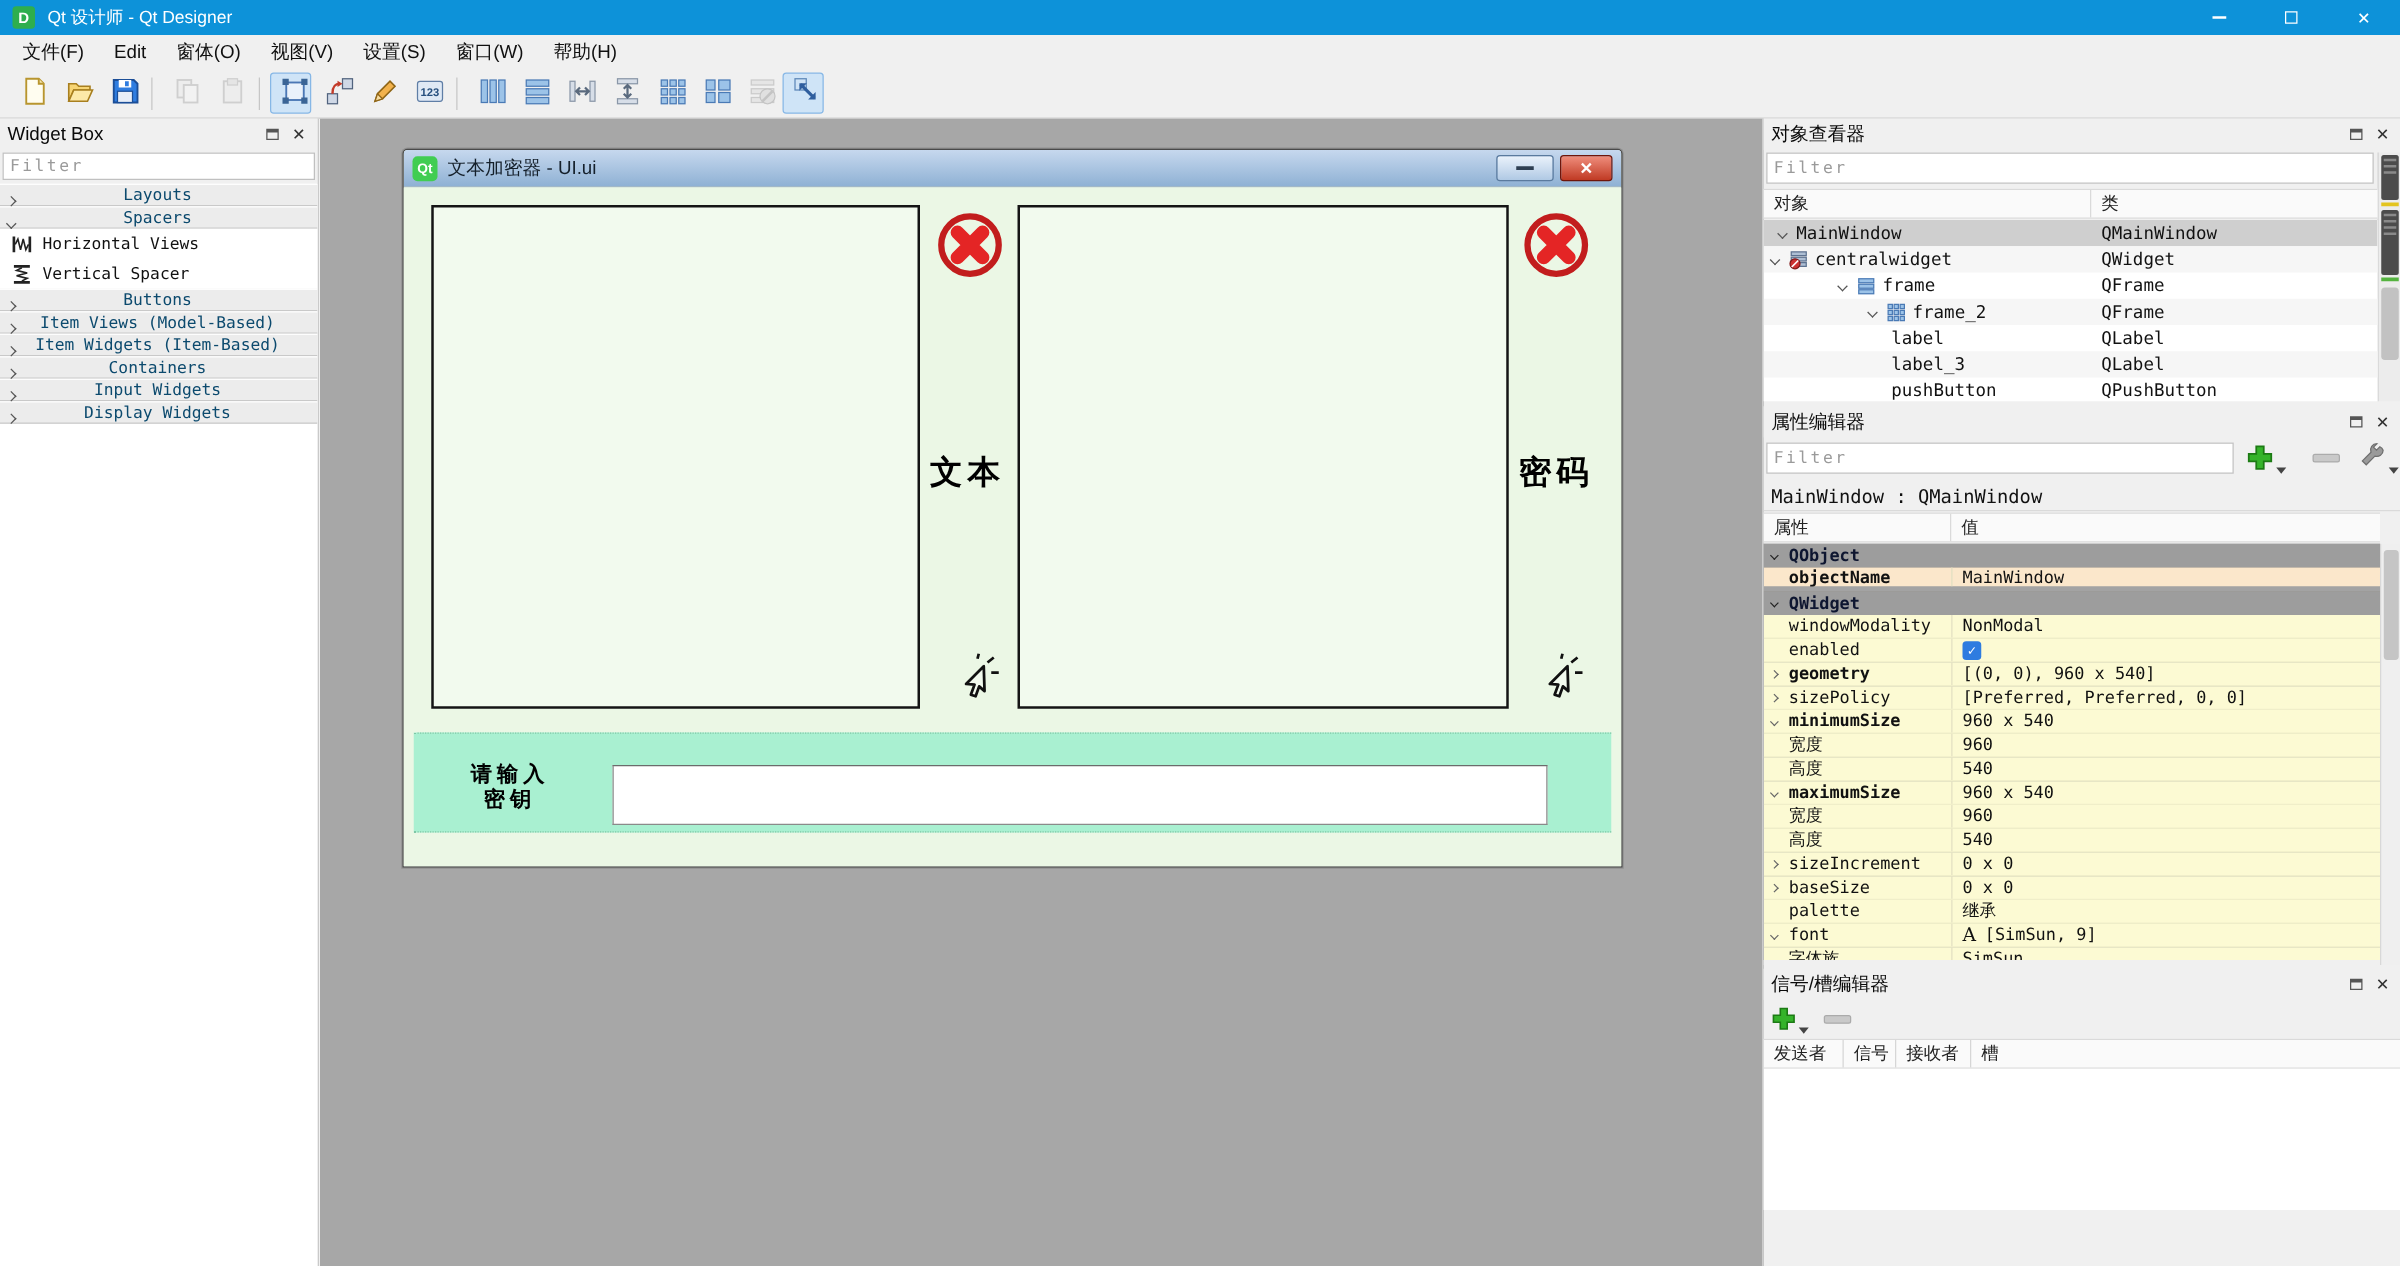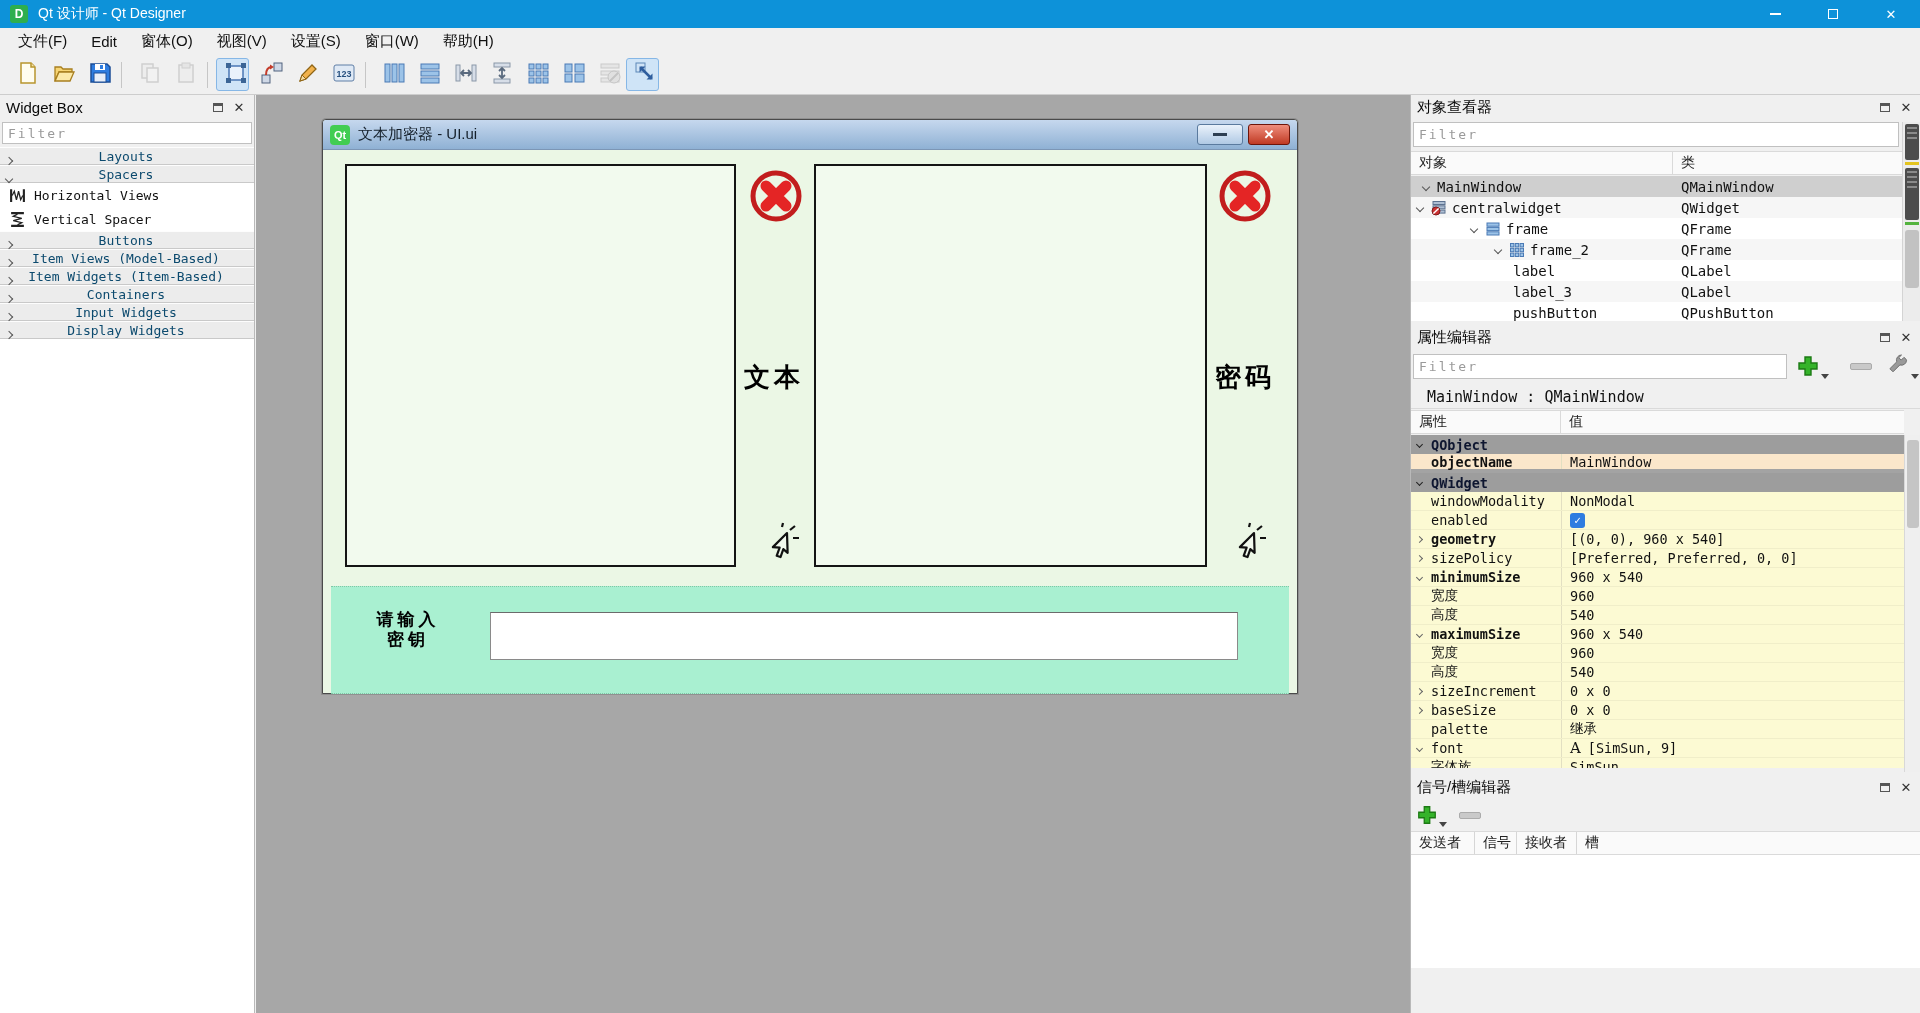--- a/index.html
+++ b/index.html
@@ -62,21 +62,21 @@
 #boxPass{left:491px;top:14px;width:393px;height:403px}
 .fw-err{position:absolute;top:18px;width:56px;height:56px}
 #errText{left:425px}
 #errPass{left:894px}
 .fw-label{position:absolute;top:210px;width:62px;text-align:center;font-size:26px;font-weight:bold;color:#000;letter-spacing:4px}
 #lblText{left:420px}
 #lblPass{left:891px}
 .fw-cursor{position:absolute;top:372px;width:46px;height:48px}
 #curText{left:434px}
 #curPass{left:901px}
-.fw-keybar{position:absolute;left:8px;right:8px;top:436px;height:108px;background:#a9f0d1;border-top:1px dotted #7fc6a6;border-bottom:1px dotted #7fc6a6}
+.fw-keybar{position:absolute;left:8px;right:8px;top:436px;height:80px;background:#a9f0d1;border-top:1px dotted #7fc6a6;border-bottom:1px dotted #7fc6a6}
 .fw-keyprompt{position:absolute;left:22px;top:23px;width:110px;text-align:center;font-weight:bold;font-size:17px;line-height:20px;letter-spacing:4px;color:#000}
 .fw-keyinput{position:absolute;left:159px;top:25px;width:748px;height:48px;background:#fff;border:1px solid #8a8a8a;border-top-color:#6b6b6b;font-size:16px;padding:0 8px}
 
 
 #docks{position:absolute;left:1410px;top:0;width:510px;height:100%;background:#f0f0f0;border-left:1px solid #b9b9b9}
 .dockpanel{position:absolute;left:0;width:510px;background:#f0f0f0}
 #inspector{top:0;height:226px}
 #propedit{top:230px;height:447px}
 #sigslot{top:680px;height:193px}
 .insp-filter{position:absolute;top:27px;left:2px;right:22px;height:25px}
@@ -96,21 +96,21 @@
 .insp-row.sel{background:#cfcfcf}
 .insp-row .nm{white-space:pre}
 .insp-row .cls{position:absolute;left:270px;white-space:pre}
 .insp-row svg{margin-right:5px;flex:none}
 .insp-row .chev{margin-right:8px}
 
 #pe-filterrow{position:absolute;top:27px;left:2px;right:2px;height:28px;display:flex;align-items:center}
 #pe-filterrow .filter-input{width:398px;height:25px}
 .pe-tool{margin-left:9px;display:flex;align-items:flex-end}
 .caret{width:0;height:0;border-left:4px solid transparent;border-right:4px solid transparent;border-top:5px solid #444;margin-left:1px;margin-bottom:-1px}
-#pe-objline{position:absolute;top:60px;left:0;right:0;height:24px;display:flex;align-items:center;padding-left:16px;font:15px "DejaVu Sans Mono",monospace;border-bottom:1px solid #dadada;color:#111}
+#pe-objline{position:absolute;top:60px;left:0;right:0;height:24px;display:flex;align-items:center;padding-left:6px;font:15px "DejaVu Sans Mono",monospace;border-bottom:1px solid #dadada;color:#111}
 #pe-cols{top:85px;right:17px}
 .pe-col1{width:150px;padding-left:8px;border-right:1px solid #dadada;height:100%;display:flex;align-items:center}
 .pe-col2{padding-left:8px}
 .pe-rows{position:absolute;top:110px;left:0;right:17px;bottom:4px;background:#737373;overflow:hidden}
 .pe-row{height:19px;display:flex;align-items:center;font:13.5px "DejaVu Sans Mono",monospace;position:relative}
 .pe-row.group{background:#9d9d9d;color:#0e1630;font-weight:bold}
 .pe-row.group .glbl{margin-left:20px}
 .pe-row .pchev{position:absolute;left:6px;width:5px;height:5px;border-right:1.4px solid #666;border-bottom:1.4px solid #666}
 .pe-row .pchev.r{transform:rotate(-45deg)}
 .pe-row .pchev.d{transform:rotate(45deg)}

